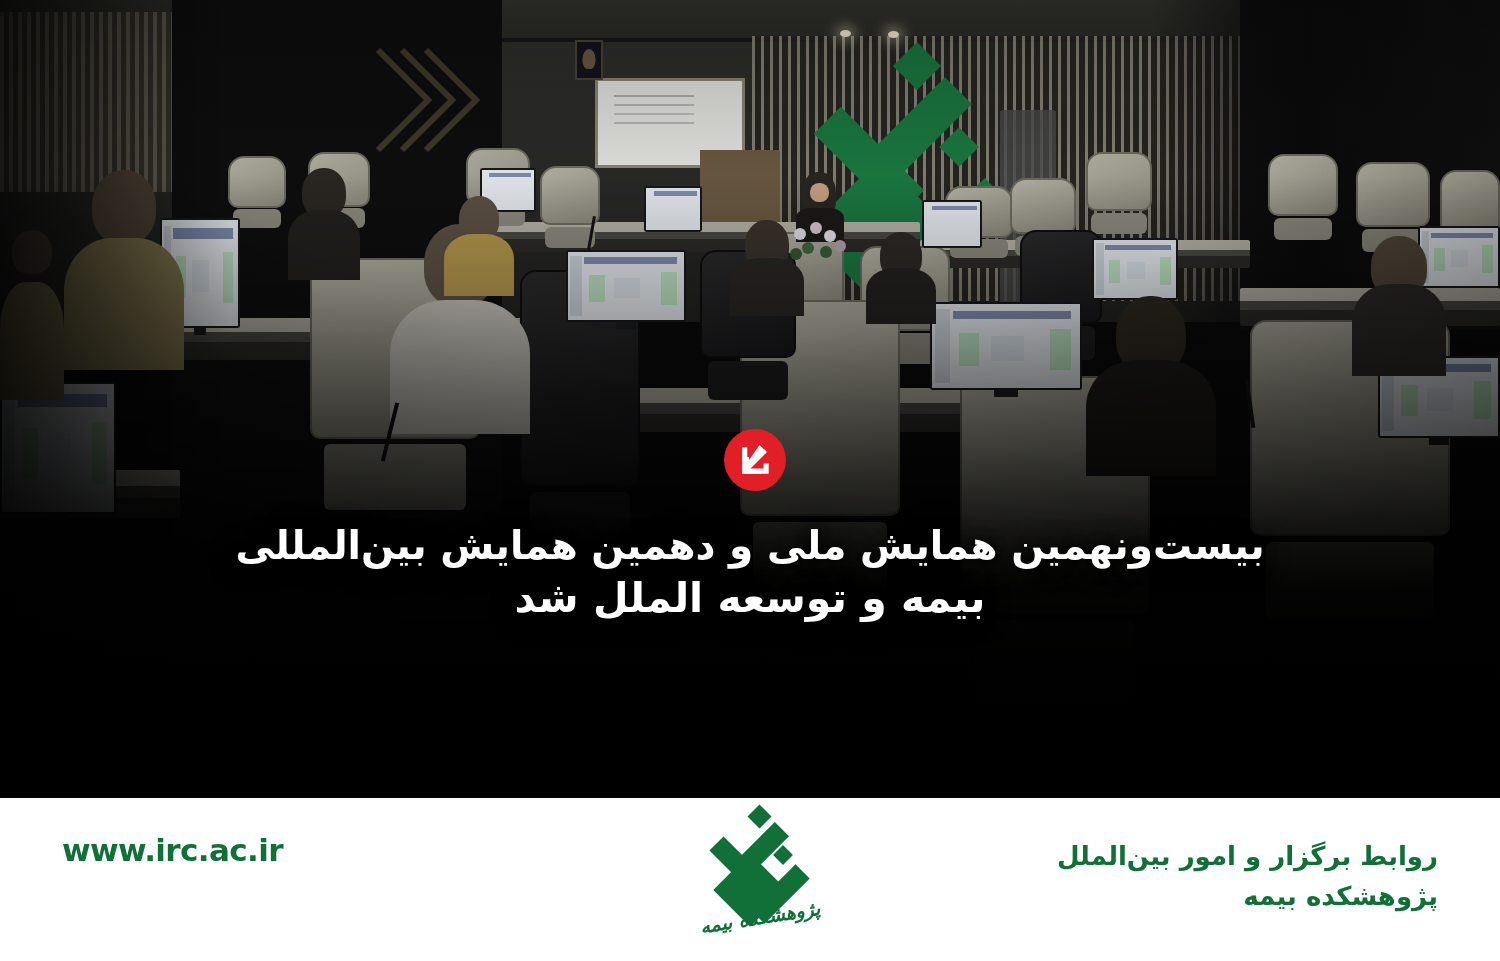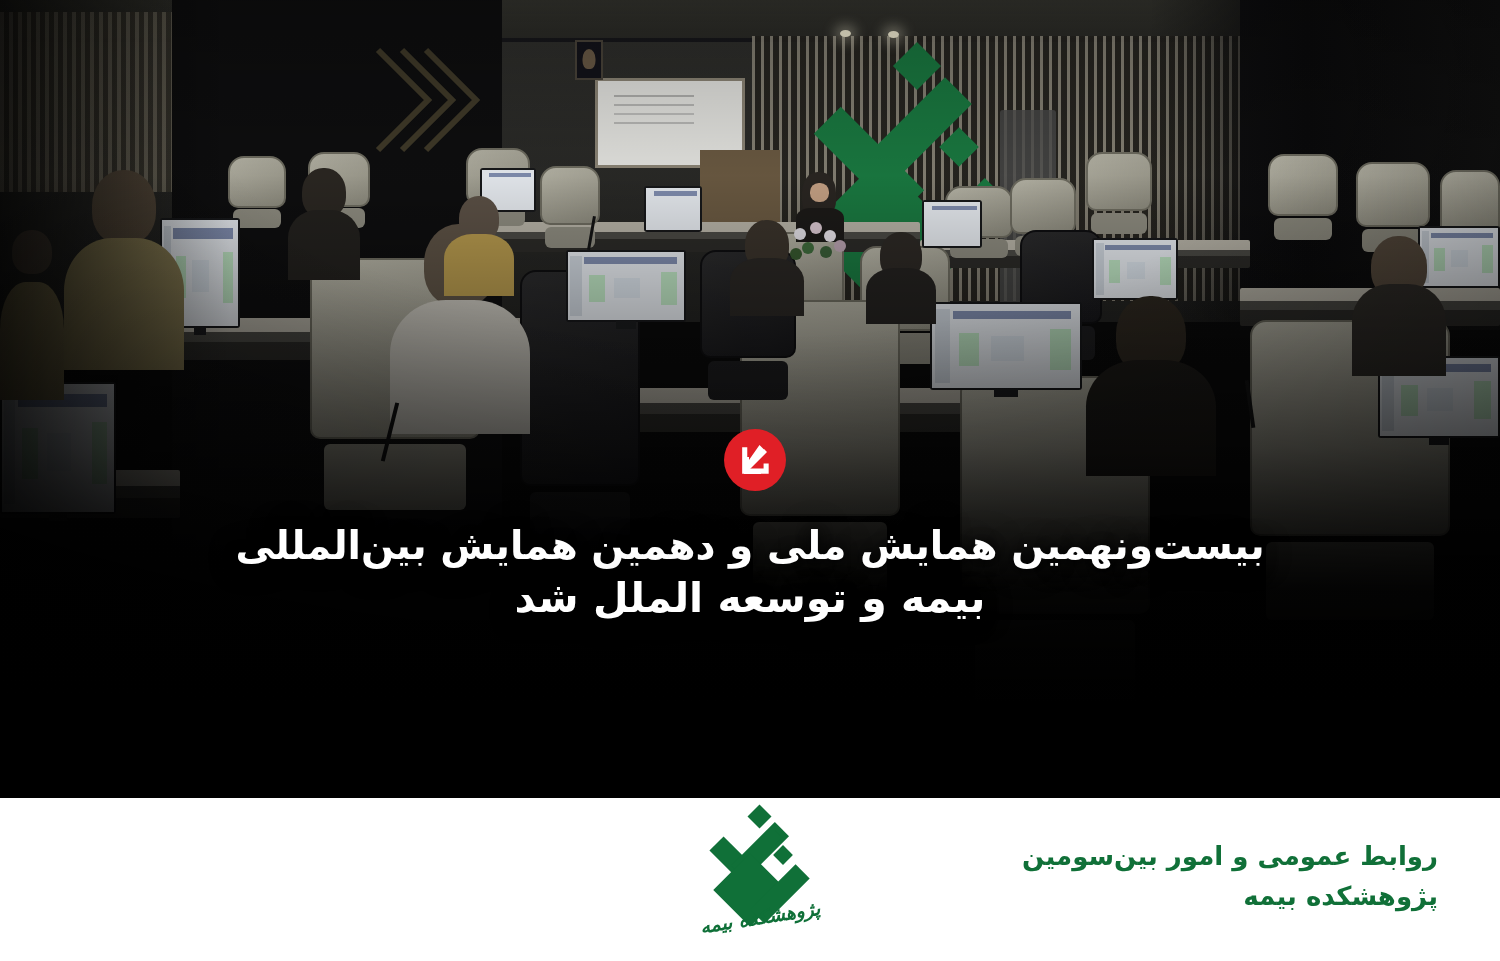--- a/index.html
+++ b/index.html
@@ -590,34 +590,35 @@
   </div>
 
   <div class="headline">
     <div class="l2">بیست‌ونهمین همایش ملی و دهمین همایش بین‌المللی</div>
     <div class="l3">بیمه و توسعه الملل شد</div>
   </div>
 
   <div class="footer">
 
     <div class="footer-left">
+      <div class="url">www.irc.ac.ir</div>
     </div>
 
     <div class="footer-logo">
       <div class="fl-diamonds">
         <i class="fd1"></i>
           <i class="fd2"></i>
           <i class="fd3"></i>
         <i class="fd4"></i>
           <i class="fd5"></i>
           <i class="fd6"></i>
           <i class="fd7"></i>
       </div>
       <div class="fl-script">پژوهشکده بیمه</div>
     </div>
 
     <div class="footer-right">
-      <div class="fr1">روابط عمومی و امور بین‌سومین</div>
+      <div class="fr1">روابط برگزار و امور بین‌الملل</div>
       <div class="fr2">پژوهشکده بیمه</div>
     </div>
 
   </div>
 </div>
 
 </body></html>

